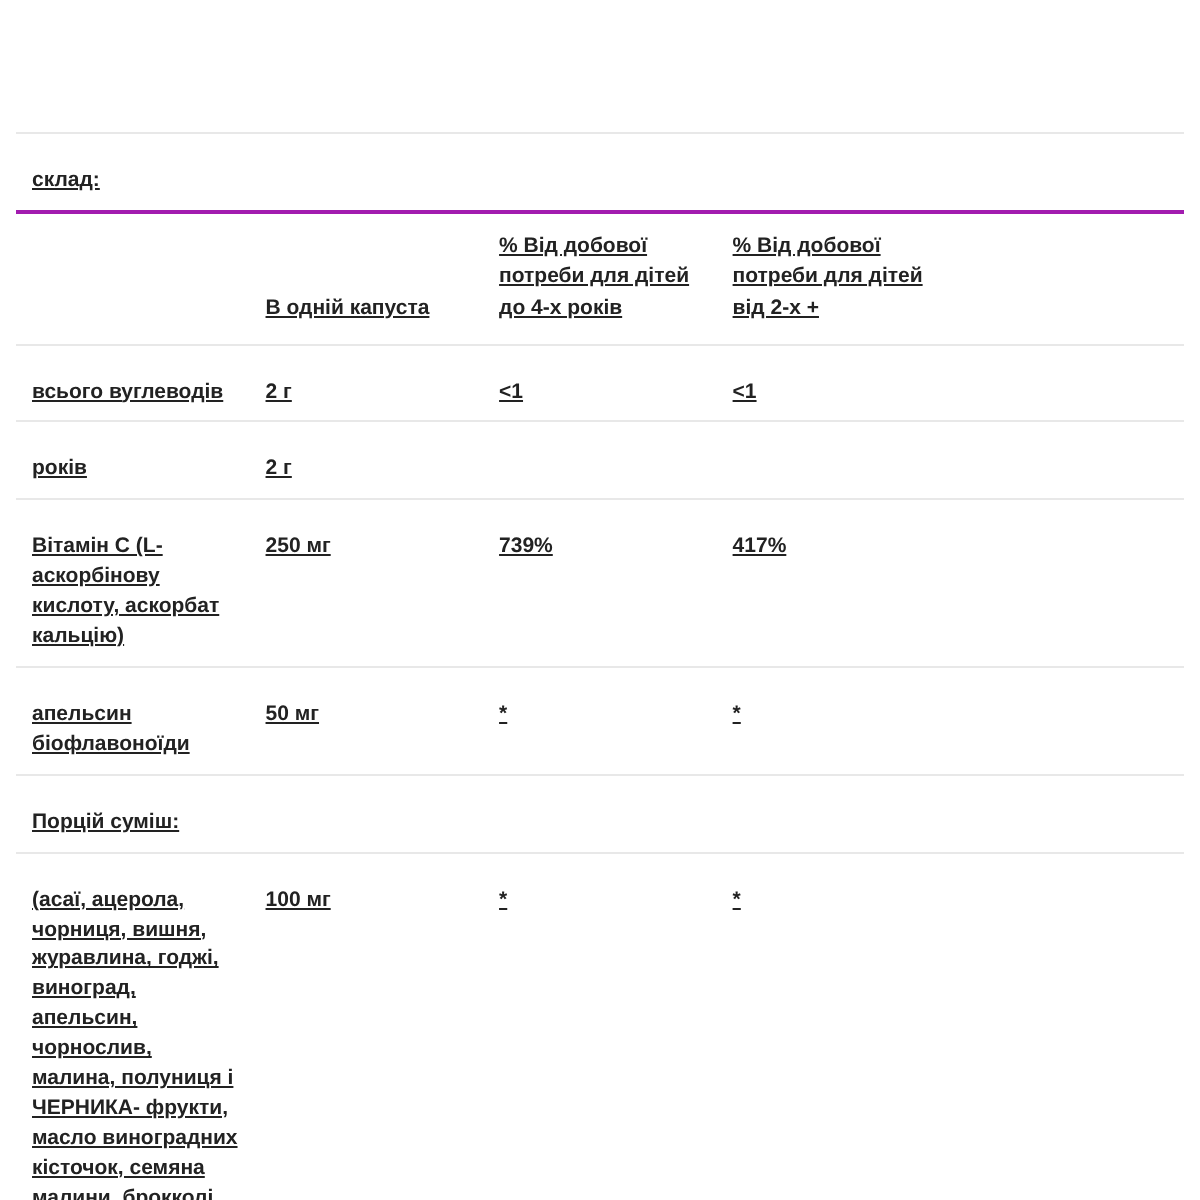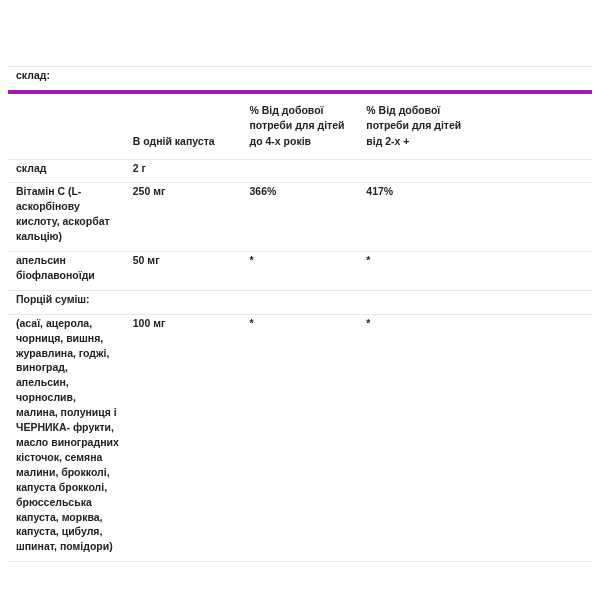--- a/index.html
+++ b/index.html
@@ -23,34 +23,35 @@
   }
   table.facts {
     width: 584px;
     border-collapse: collapse;
     table-layout: fixed;
     font-size: 10.5px;
   }
   table.facts td {
     border-top: 1px solid #e8e8e8;
     border-bottom: 1px solid #e8e8e8;
-    padding: 1px 6px 7px 8px;
+    padding: 16px 6px 7px 8px;
     vertical-align: top;
     line-height: 1.42;
     font-weight: bold;
     color: #222222;
+    text-decoration: underline;
   }
   td.c-name  { width: 272px; }
   td.c-amt   { width: 40px; }
   td.c-dv1   { width: 66px; }
   td.c-dv2   { width: 58px; }
   td.c-pad   { width: 48px; border-left: none; }
 
   tr.header-row td {
-    border-top: 4px solid #a21caf;
+    border-top: 2px solid #a21caf;
     border-bottom: 1px solid #e8e8e8;
     padding-top: 9px;
     padding-bottom: 9px;
     vertical-align: bottom;
     line-height: 1.48;
   }
   .header-row .c-name { }
 </style>
 </head>
 <body>
@@ -65,30 +66,37 @@
 
       <tr class="header-row">
         <td class="c-name"></td>
         <td class="c-amt">В одній капуста</td>
         <td class="c-dv1">% Від добової потреби для дітей до 4-х років</td>
         <td class="c-dv2">% Від добової потреби для дітей від 2-х +</td>
         <td class="c-pad"></td>
       </tr>
 
       <tr>
-        <td class="c-name">склад</td>
+        <td class="c-name">всього вуглеводів</td>
+        <td class="c-amt">2 г</td>
+        <td class="c-dv1">&lt;1</td>
+        <td class="c-dv2">&lt;1</td>
+        <td class="c-pad"></td>
+      </tr>
+      <tr>
+        <td class="c-name">років</td>
         <td class="c-amt">2 г</td>
         <td class="c-dv1"></td>
         <td class="c-dv2"></td>
         <td class="c-pad"></td>
       </tr>
       <tr>
         <td class="c-name">Вітамін C (L-аскорбінову кислоту, аскорбат кальцію)</td>
         <td class="c-amt">250 мг</td>
-        <td class="c-dv1">366%</td>
+        <td class="c-dv1">739%</td>
         <td class="c-dv2">417%</td>
         <td class="c-pad"></td>
       </tr>
       <tr>
         <td class="c-name">апельсин біофлавоноїди</td>
         <td class="c-amt">50 мг</td>
         <td class="c-dv1">*</td>
         <td class="c-dv2">*</td>
         <td class="c-pad"></td>
       </tr>

